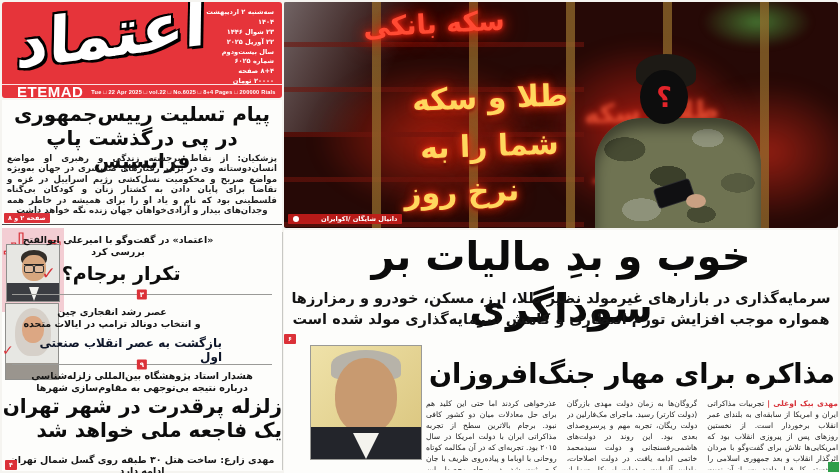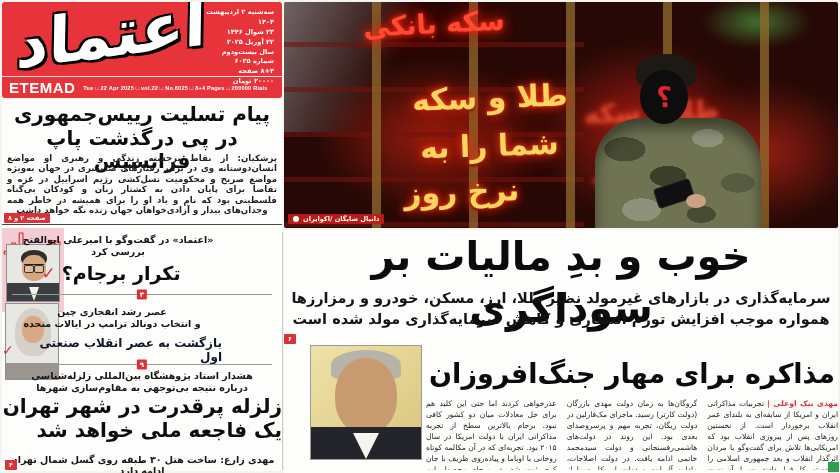--- a/index.html
+++ b/index.html
@@ -8,22 +8,22 @@
   .page { position:relative; width:840px; height:473px; background:#f5f4f0; overflow:hidden; }
 
   
   .masthead { position:absolute; left:2px; top:2px; width:280px; height:96px; background:#e6343a; border-radius:3px; overflow:hidden; }
   .logo-fa { position:absolute; left:4px; top:-14px; width:210px; height:92px;
     font-size:64px; font-weight:bold; color:#fff; line-height:92px; text-align:center;
     transform:rotate(-7deg) skewX(-8deg);
     text-shadow:2px 2px 0 #000,-2px -2px 0 #000,2px -2px 0 #000,-2px 2px 0 #000,3px 3px 0 #000; }
   .mast-dates { position:absolute; right:8px; top:6px; width:80px; direction:rtl; text-align:right;
     color:#fff; font-size:6.6px; font-weight:bold; line-height:1.5; }
-  .mast-bottom { position:absolute; left:0; bottom:0; width:100%; height:22px; border-top:1px solid rgba(255,255,255,.85);
-    display:flex; align-items:center; padding:0 7px; color:#fff; }
+  .mast-bottom { position:absolute; left:0; bottom:0; width:100%; height:14px; border-top:1px solid rgba(255,255,255,.85);
+    display:flex; align-items:center; padding:0 15px; color:#fff; }
   .logo-en { font-family:"Liberation Sans", sans-serif; font-weight:bold; font-size:15px; letter-spacing:.5px; }
   .mast-info { font-family:"Liberation Sans", sans-serif; font-size:5.6px; font-weight:bold; margin-left:8px; letter-spacing:.2px; white-space:nowrap; }
 
   
   .photo { position:absolute; left:284px; top:2px; width:554px; height:226px; background:#260906; overflow:hidden; border-radius:2px; }
   .shelves { position:absolute; left:0; top:0; width:300px; height:100%;
     background:repeating-linear-gradient(180deg, rgba(0,0,0,0) 0 40px, rgba(110,20,12,.85) 40px 45px); opacity:.7; }
   .mullions { position:absolute; inset:0;
     background:repeating-linear-gradient(90deg, rgba(0,0,0,0) 0 88px, rgba(150,110,45,.85) 88px 97px); opacity:.85; }
   .refl { position:absolute; left:0; top:0; width:170px; height:130px;
@@ -57,21 +57,21 @@
       radial-gradient(ellipse 24px 14px at 64% 86%, #474b33 0 60%, rgba(0,0,0,0) 61%);
     box-shadow:inset 0 10px 14px rgba(0,0,0,.45); }
   .man-hair { position:absolute; left:352px; top:52px; width:60px; height:34px; border-radius:50% 50% 30% 30%; background:#1d1a15; }
   .face-oval { position:absolute; left:356px; top:68px; width:48px; height:54px; border-radius:50%;
     background:#0d0d0d; display:flex; align-items:center; justify-content:center; }
   .face-q { color:#e2242a; font-size:27px; font-weight:bold; line-height:1; }
   .phone { position:absolute; left:372px; top:182px; width:36px; height:19px; background:#101012; border-radius:3px;
     transform:rotate(-18deg); box-shadow:0 0 0 1px #2c2c30; }
   .hand { position:absolute; left:402px; top:192px; width:20px; height:14px; background:#caa183; border-radius:50%; }
   .credit { position:absolute; left:4px; bottom:4px; background:rgba(195,28,26,.92); color:#fff;
-    direction:rtl; font-size:6.6px; font-weight:bold; padding:1px 5px; border-radius:1px; display:flex; gap:4px; align-items:center; }
+    direction:rtl; font-size:6.6px; font-weight:bold; padding:1px 5px; border-radius:1px; display:flex; gap:22px; align-items:center; }
   .cam-dot { width:6px; height:6px; border-radius:50%; background:#fff; display:inline-block; }
 
   
   .aside { position:absolute; left:2px; top:100px; width:280px; height:371px; background:#fdfdfb; direction:rtl; }
   .a1-head { position:absolute; top:3px; width:100%; text-align:center; font-size:20px; font-weight:bold;
     color:#0d0d0d; line-height:1.18; letter-spacing:-.3px; }
   .a1-body { position:absolute; top:53px; right:5px; left:5px; font-size:8.6px; font-weight:bold; color:#1f1f1f;
     line-height:1.22; text-align:justify; text-align-last:center; }
   .tag { position:absolute; background:#db3138; color:#fff; font-size:6.4px; font-weight:bold; padding:1px 4px; border-radius:1px; }
   .a1-tag { left:2px; top:113px; }

